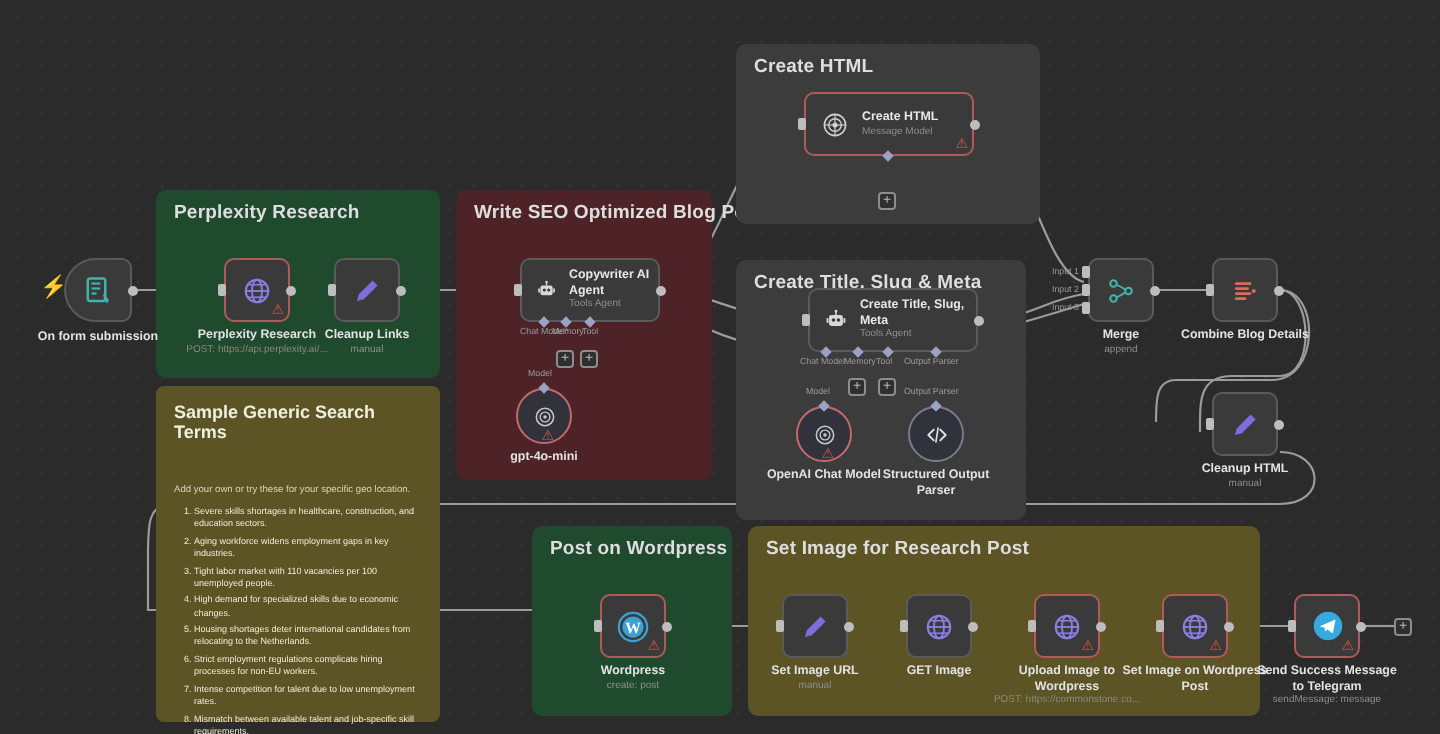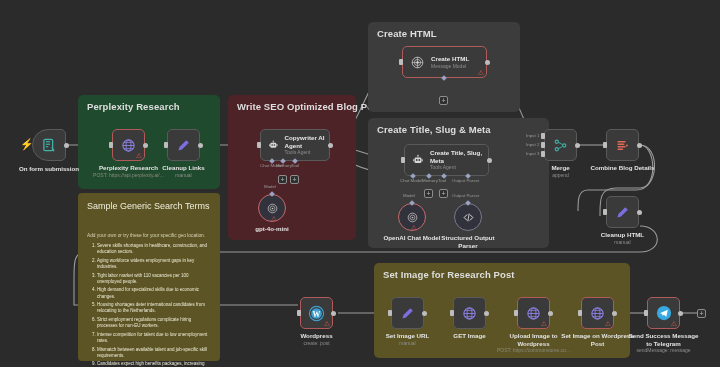--- a/index.html
+++ b/index.html
@@ -99,21 +99,21 @@
   }
   .warn {
     position: absolute; right: 2px; bottom: 1px;
     color: #e05a4a; font-size: 7px; line-height: 7px;
   }
   .bolt { position: absolute; color: #e8562a; font-size: 11px; line-height: 11px; }
   .portlabel { position: absolute; font-size: 4.4px; color: #9a9a9a; white-space: nowrap; }
 
   
   .note { position: absolute; padding: 8px 9px; }
-  .note-title { font-size: 9px; font-weight: normal; color: #f0eedd; margin-bottom: 22px; }
+  .note-title { font-size: 9px; font-weight: bold; color: #f0eedd; margin-bottom: 22px; }
   .note-sub { font-size: 4.8px; color: #d8d4b8; margin-bottom: 5px; }
   .note ol { margin: 0 0 0 10px; padding: 0; }
   .note li { font-size: 4.5px; color: #efecd8; line-height: 6.2px; margin-bottom: 2.4px; }
 </style>
 </head>
 <body>
 
 <div id="canvas">
 
   <svg class="wires">
@@ -170,24 +170,27 @@
   </div>
 
   <div class="group g-maroon" style="left:228px; top:95px; width:128px; height:145px;">
     <div class="glabel">Write SEO Optimized Blog Post</div>
   </div>
 
   <div class="group g-grey" style="left:368px; top:22px; width:152px; height:90px;">
     <div class="glabel">Create HTML</div>
   </div>
 
-  <div class="group g-grey" style="left:368px; top:118px; width:181px; height:130px;">
+  <div class="group g-grey" style="left:368px; top:130px; width:145px; height:130px;">
     <div class="glabel">Create Title, Slug &amp; Meta</div>
   </div>
 
+  <div class="group g-green" style="left:266px; top:263px; width:100px; height:95px;">
+    <div class="glabel">Post on Wordpress</div>
+  </div>
 
   <div class="group g-olive" style="left:374px; top:263px; width:256px; height:95px;">
     <div class="glabel">Set Image for Research Post</div>
   </div>
 
   <div class="note g-note" style="left:78px; top:193px; width:142px; height:168px;">
     <div class="note-title">Sample Generic Search Terms</div>
     <div class="note-sub">Add your own or try these for your specific geo location.</div>
     <ol>
       <li>Severe skills shortages in healthcare, construction, and education sectors.</li>

